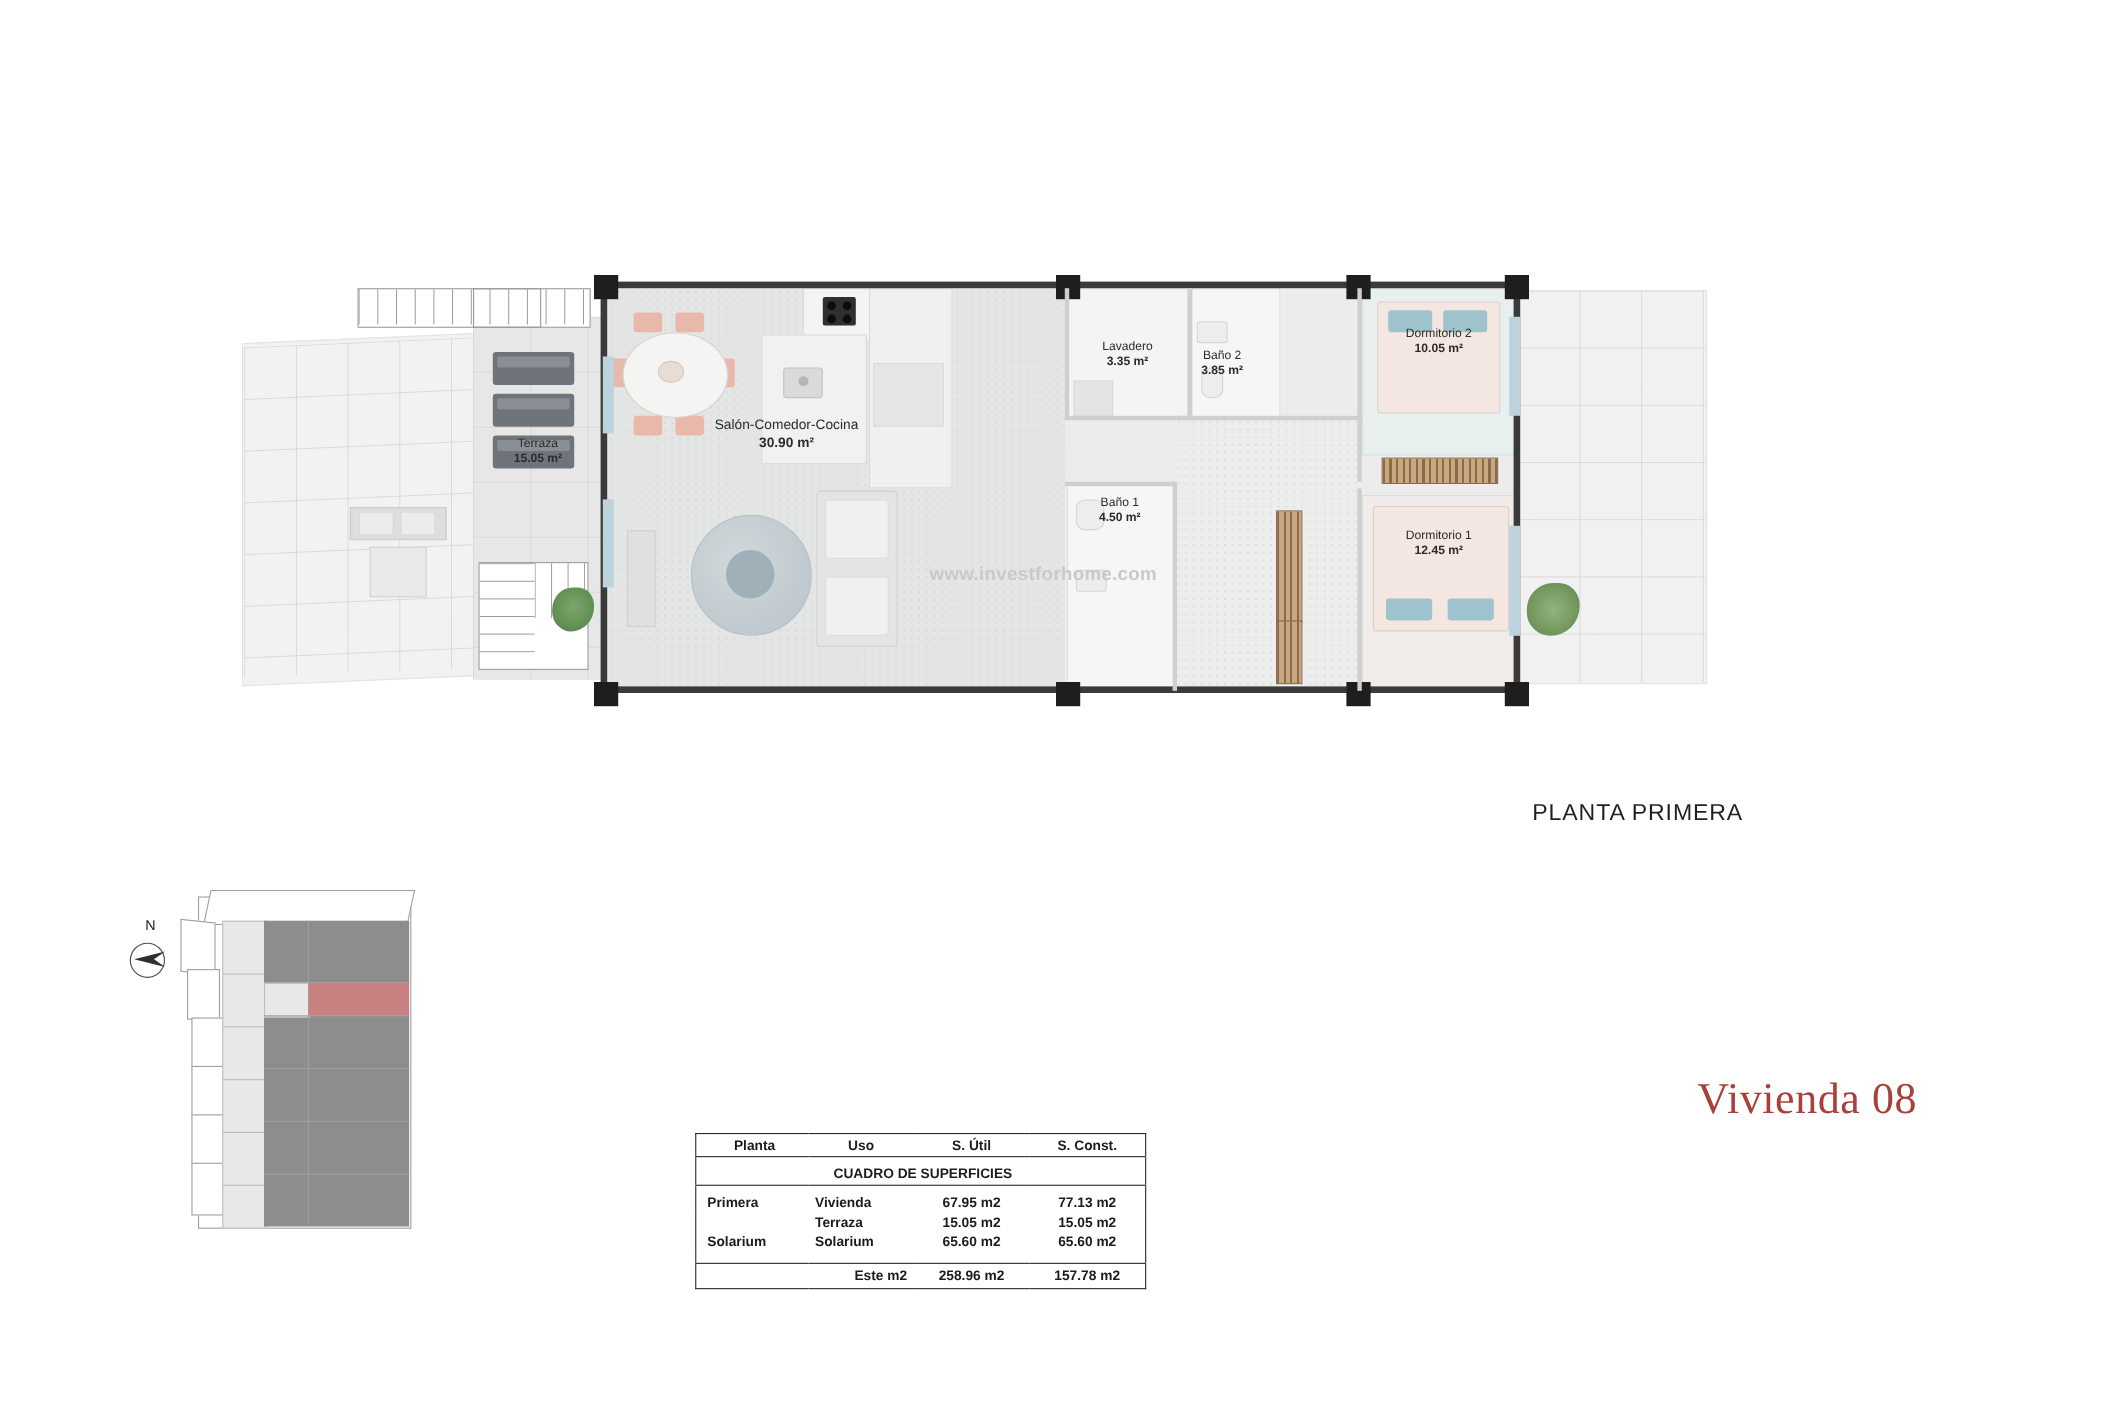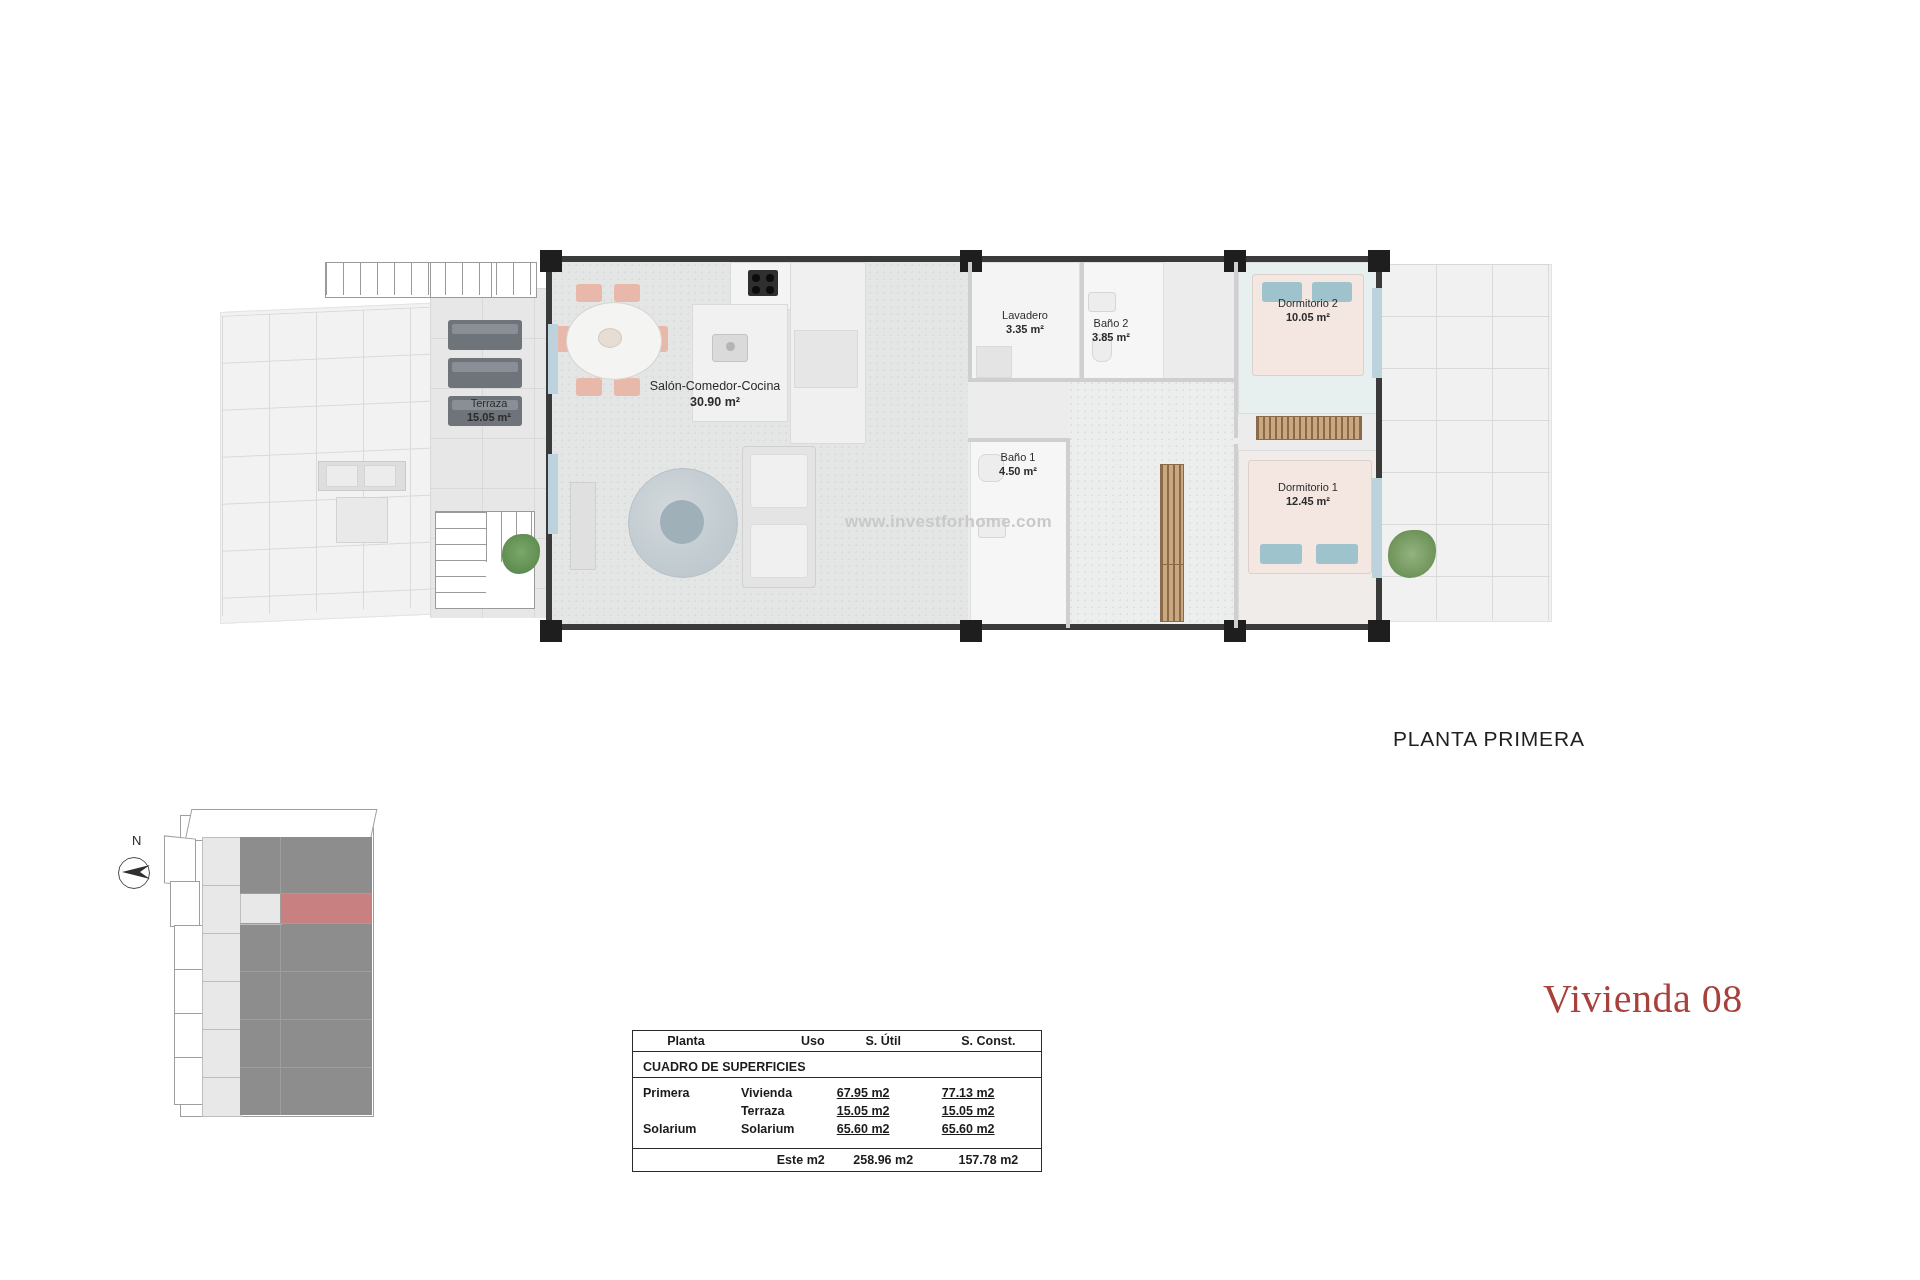--- a/index.html
+++ b/index.html
@@ -240,25 +240,25 @@
     padding-bottom: 3px;
   }
   #surfaces thead th {
     font-weight: 700;
     border-bottom: 1px solid #2a2a2a;
     text-align: center;
     padding-top: 3px;
     padding-bottom: 3px;
   }
   #surfaces thead th.col-planta { text-align: center; padding-left: 10px; }
-  #surfaces thead th.col-uso { text-align: right; }
-  #surfaces tbody td { text-align: left; }
+  #surfaces thead th.col-uso { text-align: center; }
+  #surfaces tbody td { text-align: center; }
   #surfaces tbody td.c-planta { text-align: left; font-weight: 700; padding-left: 10px; }
   #surfaces tbody td.c-uso { text-align: left; font-weight: 700; }
-  #surfaces tbody td.num { font-weight: 700; text-decoration: underline; }
+  #surfaces tbody td.num { font-weight: 700; }
   #surfaces tbody tr:first-child td { padding-top: 8px; }
   #surfaces tfoot td {
     border-top: 1px solid #2a2a2a;
     font-weight: 700;
     text-align: center;
     padding-top: 4px;
     padding-bottom: 4px;
   }
   #surfaces tfoot td.lbl { text-align: right; }
   .spacer-row td { height: 6px; padding: 0; border: 0; }

